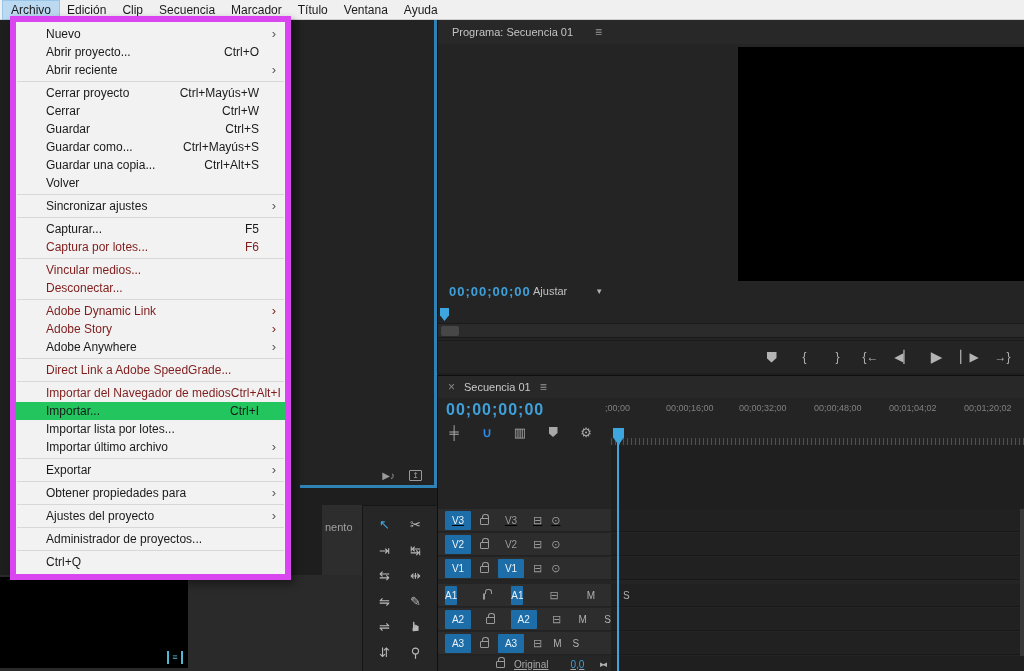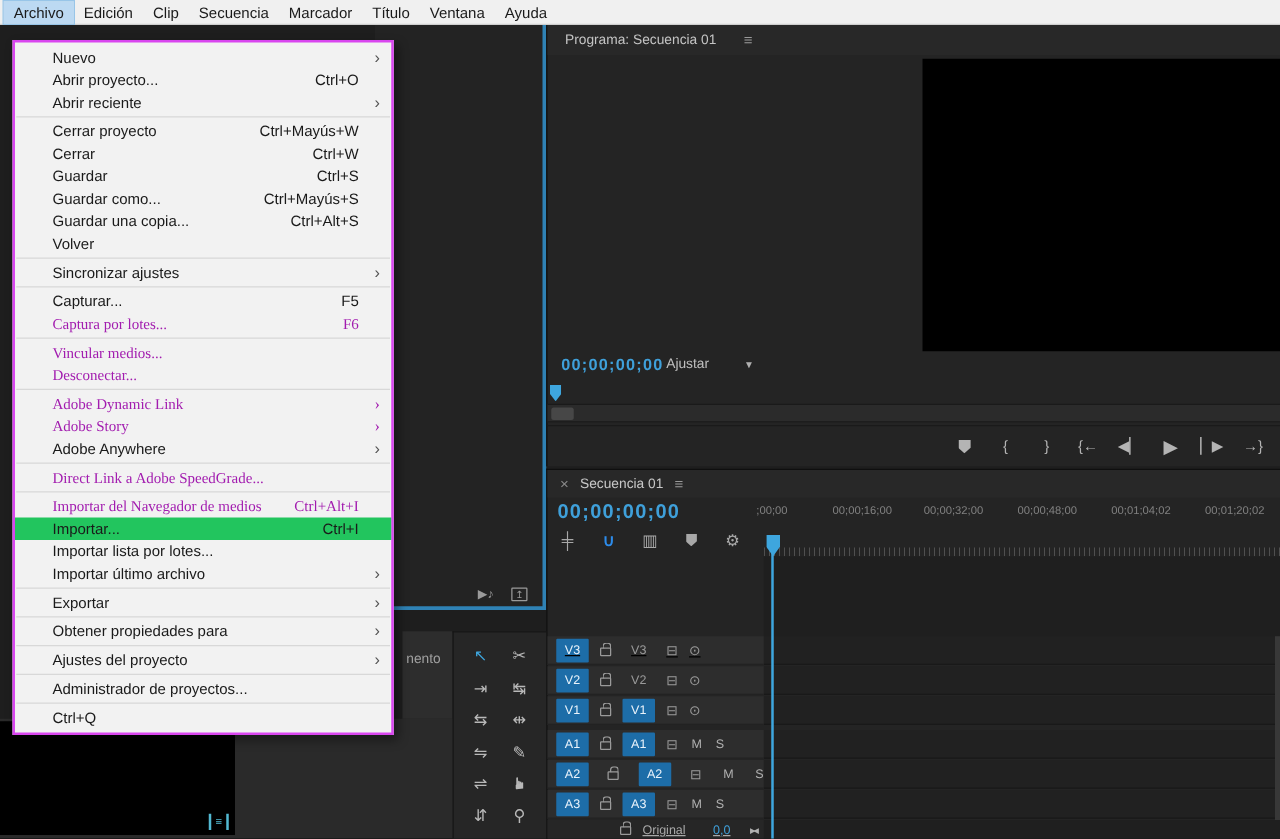--- a/index.html
+++ b/index.html
@@ -14,31 +14,31 @@
     position:absolute; left:0; top:0; width:1024px; height:20px;
     background:#f0f0f0; border-bottom:1px solid #cfcfcf;
     display:flex; align-items:center; padding-left:3px;
     font-size:12px; color:#1a1a1a; z-index:50;
   }
   .menubar-item { padding:2px 8px; white-space:nowrap; }
   .menubar-item.active { background:#bcd9f2; outline:1px solid #98c5e8; }
 
   
   .dropdown {
-    position:absolute; left:10px; top:32px; width:305px;
-    background:#f2f2f2; border:2px solid #d946ef;
+    position:absolute; left:10px; top:16px; width:281px;
+    background:#f2f2f2; border:6px solid #d946ef;
     box-shadow:3px 4px 8px rgba(0,0,0,.4);
     padding:3px 0; z-index:60; font-size:12px;
   }
   .menu-item { position:relative; height:18px; display:flex; align-items:center;
     padding:0 26px 0 30px; color:#1a1a1a; }
   .menu-item .mlabel { flex:1; white-space:nowrap; }
   .menu-item .mshort { white-space:nowrap; }
   .menu-item .marrow { position:absolute; right:9px; top:1px; font-size:13px; color:#555; }
-  .menu-item.disabled, .menu-item.disabled .marrow { color:#a21caf;font-family:Liberation Serif, serif; }
+  .menu-item.disabled, .menu-item.disabled .marrow { color:#7f1d1d; }
   .menu-item.highlighted { background:#22c55e; }
   .menu-sep { height:1px; background:#d8d8d8; margin:2px 1px; }
 
   
   .panel-header { height:24px; display:flex; align-items:center; gap:22px;
     padding:0 14px; background:#282828; color:#c4c4c4; font-size:11px; }
   .hamburger { color:#9a9a9a; font-size:12px; }
 
   
   .source-panel { position:absolute; left:300px; top:20px; width:137px; height:468px;
@@ -233,21 +233,21 @@
       </div>
       <div class="lane" style="top: 181px;"></div>
       <div class="track-row" style="top: 181px;">
         <span class="badge">V1</span>
         <span class="lock"></span>
         <span class="badge">V1</span>
         <span class="ticon">⊟</span>
         <span class="ticon">⊙</span>
       </div>
       <div class="lane" style="top: 208px;"></div>
-      <div class="track-row" style="top: 208px;">
+      <div class="track-row" style="top: 208px; gap: 17px;">
         <span class="badge">A1</span>
         <span class="lock"></span>
         <span class="badge">A1</span>
         <span class="ticon">⊟</span>
         <span class="ms">M</span>
         <span class="ms">S</span>
       </div>
       <div class="lane" style="top: 232px;"></div>
       <div class="track-row" style="top: 232px; justify-content: space-between;">
         <span class="badge">A2</span>

